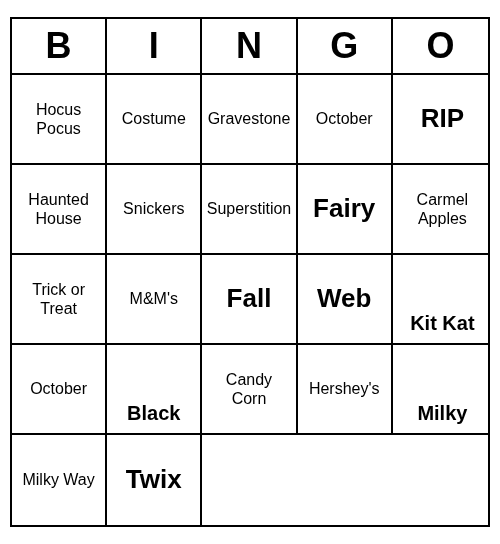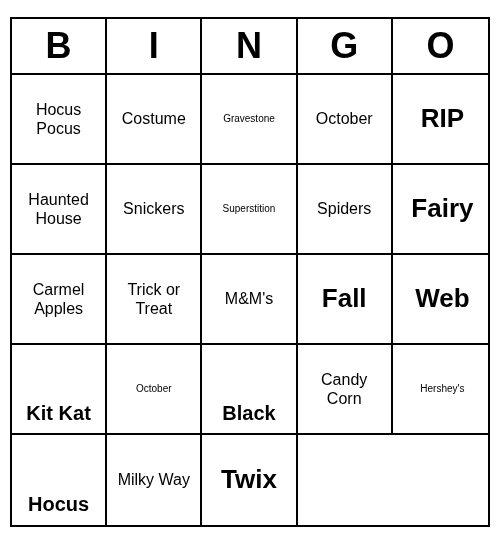--- a/index.html
+++ b/index.html
@@ -81,21 +81,21 @@
       font-size: 20px;
       font-weight: bold;
       margin-top: 48px;
     }
 
     .size-md {
       font-size: 16px;
     }
 
     .size-sm {
-      font-size: 10px;
+      font-size: 16px;
     }
   </style>
 </head>
 <body>
 
 <div class="bingo-card">
   <div class="bingo-header">
   <div class="bingo-header-cell">B</div>
       <div class="bingo-header-cell">I</div>
       <div class="bingo-header-cell">N</div>
@@ -121,23 +121,20 @@
       <div class="bingo-cell">
         <span class="cell-text size-md">Haunted House</span>
       </div>
       <div class="bingo-cell">
         <span class="cell-text size-md">Snickers</span>
       </div>
       <div class="bingo-cell">
         <span class="cell-text size-sm">Superstition</span>
       </div>
       <div class="bingo-cell">
-        <span class="cell-text size-md">Spiders</span>
-      </div>
-      <div class="bingo-cell">
         <span class="cell-text size-xl">Fairy</span>
       </div>
       <div class="bingo-cell">
         <span class="cell-text size-md">Carmel Apples</span>
       </div>
       <div class="bingo-cell">
         <span class="cell-text size-md">Trick or Treat</span>
       </div>
       <div class="bingo-cell">
         <span class="cell-text size-md">M&amp;M's</span>
@@ -157,21 +154,21 @@
       <div class="bingo-cell">
         <span class="cell-text size-lg">Black</span>
       </div>
       <div class="bingo-cell">
         <span class="cell-text size-md">Candy Corn</span>
       </div>
       <div class="bingo-cell">
         <span class="cell-text size-sm">Hershey's</span>
       </div>
       <div class="bingo-cell">
-        <span class="cell-text size-lg">Hocus</span>
+        <span class="cell-text size-lg">Milky</span>
       </div>
       <div class="bingo-cell">
         <span class="cell-text size-md">Milky Way</span>
       </div>
       <div class="bingo-cell">
         <span class="cell-text size-xl">Twix</span>
       </div>
     </div>
 </div>
 

